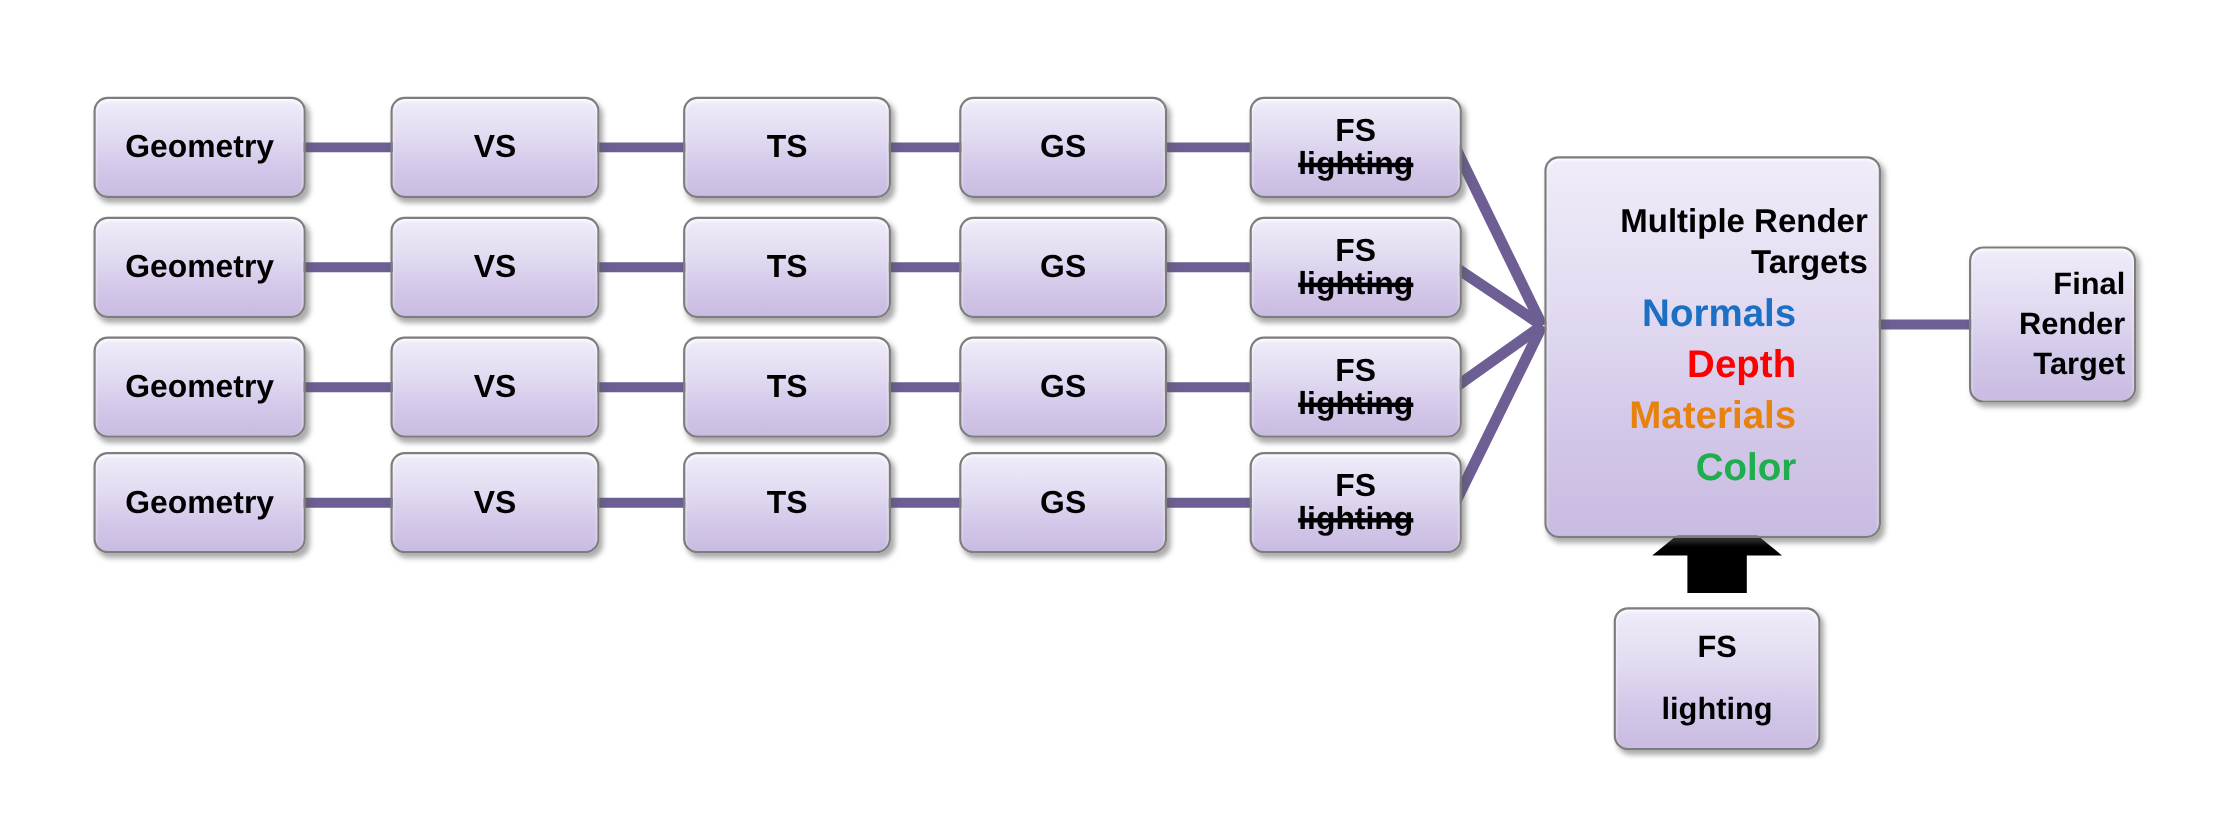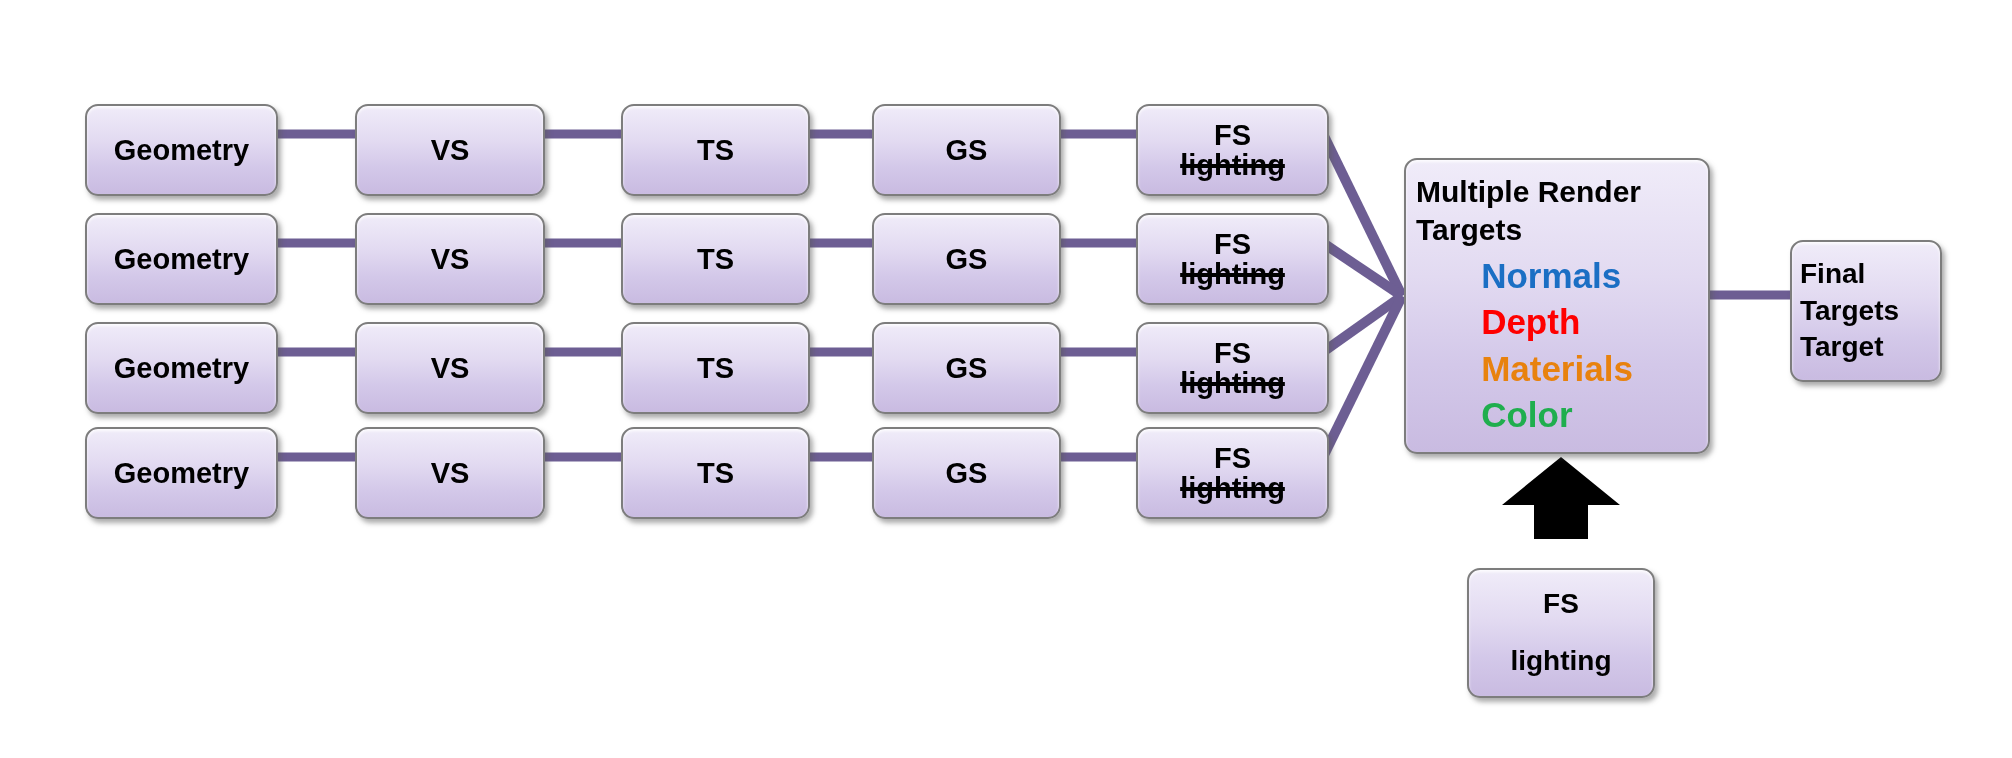--- a/index.html
+++ b/index.html
@@ -7,21 +7,21 @@
     position:relative;width:2012px;height:758px;background:#ffffff;
     font-family:"Liberation Sans",sans-serif;overflow:hidden;
   }
   svg.overlay{position:absolute;left:0;top:0;z-index:1;}
   .node{
     position:absolute;box-sizing:border-box;z-index:2;
     border:2px solid #7d7d7d;border-radius:13px;
     background:linear-gradient(180deg,#f0ecf9 0%,#e2daf1 40%,#d3c8e9 70%,#c9bbe1 100%);
     box-shadow:3px 4px 5px rgba(90,90,90,.5), inset 0 2px 3px rgba(255,255,255,.85);
     display:flex;flex-direction:column;align-items:center;justify-content:center;
-    font-weight:bold;color:#000;text-align:left;margin-top:16px;
+    font-weight:bold;color:#000;text-align:right;
   }
   .stage-label{font-size:29px;line-height:1.05;}
   .strike{text-decoration:line-through;text-decoration-thickness:4px;}
   .mrt-title{font-size:30px;line-height:1.26;margin-bottom:4px;}
   .mrt-item{font-size:35px;line-height:1.33;}
   .frt-label{font-size:28px;line-height:1.3;}
   .fsb-line{font-size:28px;line-height:1.1;}
   .fsb-gap{height:26px;}
 </style>
 </head>
@@ -112,32 +112,32 @@
       </div>
       <div class="node" style="left: 872px; top: 411px; width: 189px; height: 92px; padding: 4px;">
         <div class="stage-label">GS</div>
       </div>
       <div class="node" style="left: 1136px; top: 411px; width: 193px; height: 92px; padding: 4px;">
         <div class="stage-label">FS</div>
         <div class="stage-label strike">lighting</div>
       </div>
     </div>
 
-  <div class="node" id="mrt-box" style="left:1404px;top:142px;width:306px;height:296px;padding:6px 10px;">
+  <div class="node" id="mrt-box" style="left:1404px;top:142px;width:306px;height:347px;padding:6px 10px;">
     <div class="mrt-title">Multiple Render Targets</div>
     <div id="mrt-items">
         <div class="mrt-item" style="color: rgb(27, 111, 196);">Normals</div>
         <div class="mrt-item" style="color: rgb(255, 0, 0);">Depth</div>
         <div class="mrt-item" style="color: rgb(232, 130, 14);">Materials</div>
         <div class="mrt-item" style="color: rgb(31, 174, 78);">Color</div>
       </div>
   </div>
 
   <div class="node" style="left:1790px;top:224px;width:152px;height:142px;padding:4px 8px;">
-    <div class="frt-label">Final Targets Target</div>
+    <div class="frt-label">Final Render Target</div>
   </div>
 
   <div class="node" style="left:1467px;top:552px;width:188px;height:130px;padding:6px;">
     <div class="fsb-line">FS</div>
     <div class="fsb-gap"></div>
     <div class="fsb-line">lighting</div>
   </div>
 </div>
 
 </body></html>

